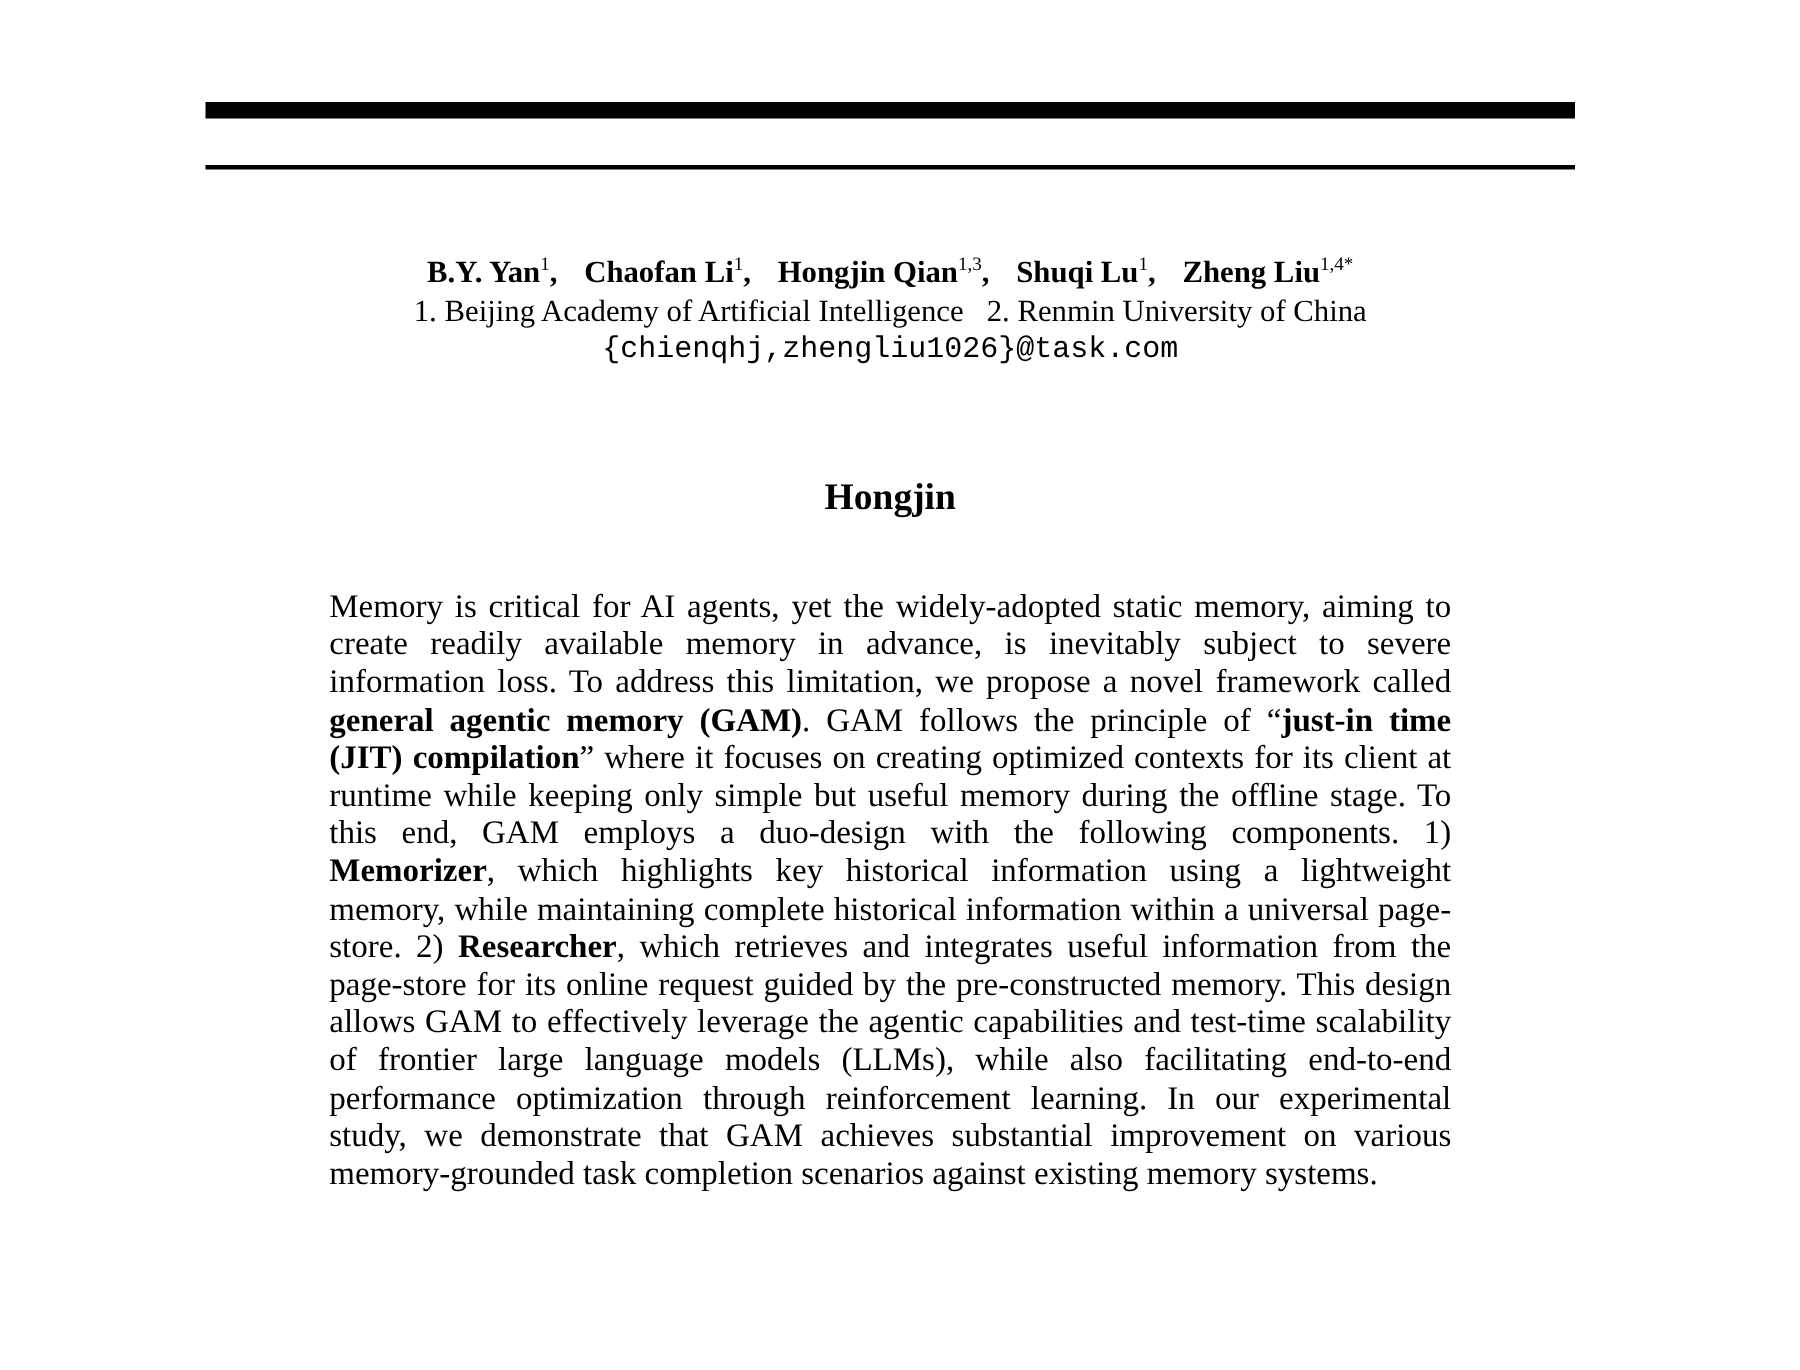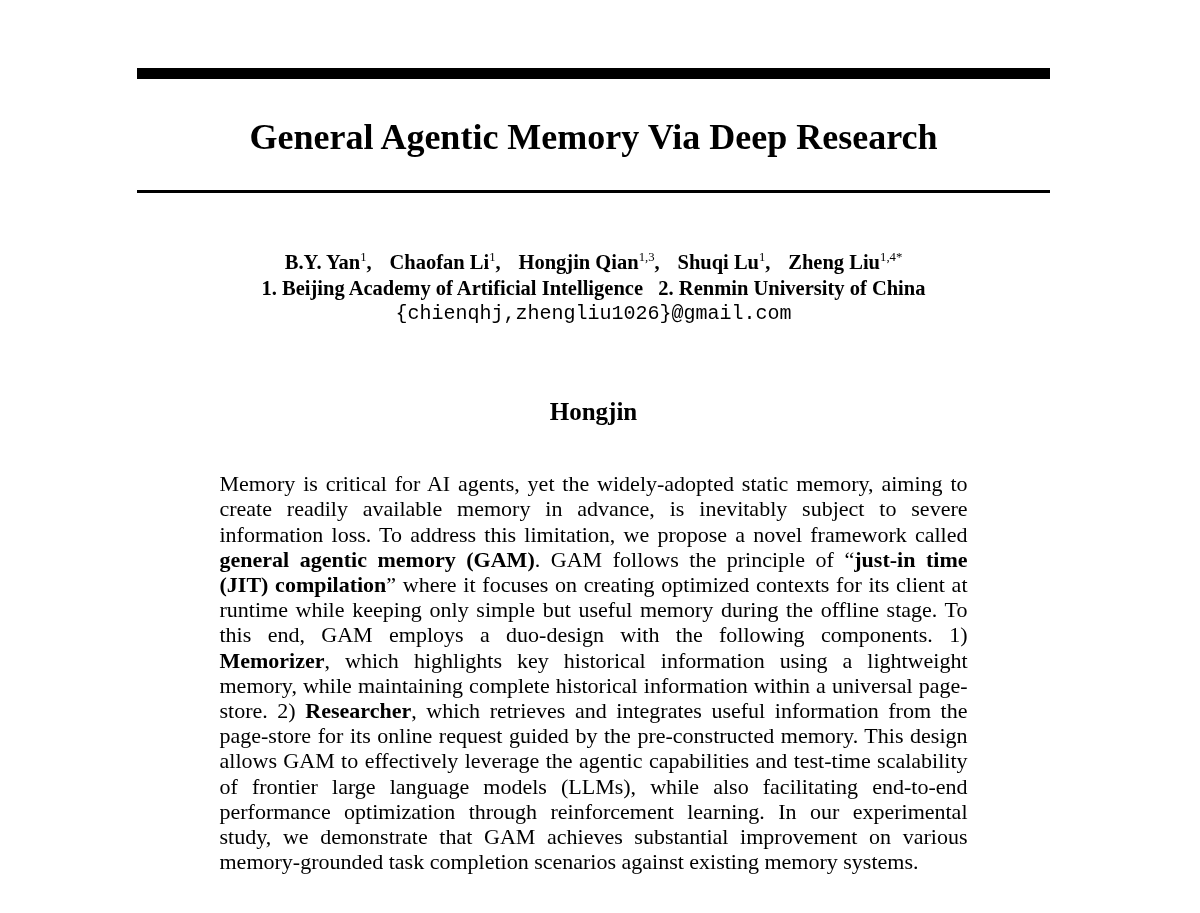--- a/index.html
+++ b/index.html
@@ -50,21 +50,20 @@
   .author sup {
     font-weight: normal;
     font-size: 0.62em;
     line-height: 0;
   }
   .author-sep {
     margin-right: 0.62em;
   }
   .affiliation {
     white-space: pre-wrap;
-    font-weight: bold;
   }
   .email-line {
     font-family: "Liberation Mono", "DejaVu Sans Mono", monospace;
     font-size: 20px;
   }
   .abstract-heading {
     margin-top: 70px;
     text-align: center;
     font-size: 25px;
     font-weight: bold;
@@ -81,27 +80,26 @@
     font-weight: bold;
   }
 </style>
 </head>
 <body>
 
 <div class="page">
 
   <div class="top-bar"></div>
 
-  <h1 class="paper-title">General Agentic Memory Via Deep Research</h1>
 
   <div class="title-rule"></div>
 
   <div class="author-block">
     <div class="author-line"><span class="author"><span>B.Y. Yan</span><sup>1</sup><span class="author-sep">, </span></span><span class="author"><span>Chaofan Li</span><sup>1</sup><span class="author-sep">, </span></span><span class="author"><span>Hongjin Qian</span><sup>1,3</sup><span class="author-sep">, </span></span><span class="author"><span>Shuqi Lu</span><sup>1</sup><span class="author-sep">, </span></span><span class="author"><span>Zheng Liu</span><sup>1,4*</sup></span></div>
     <div class="affiliation">1. Beijing Academy of Artificial Intelligence   2. Renmin University of China</div>
-    <div class="email-line">{chienqhj,zhengliu1026}@gmail.com</div>
+    <div class="email-line">{chienqhj,zhengliu1026}@task.com</div>
   </div>
 
   <div class="abstract-heading">Hongjin</div>
 
   <p class="abstract-body"><span>Memory is critical for AI agents, yet the widely-adopted static memory, aiming to create readily available memory in advance, is inevitably subject to severe information loss. To address this limitation, we propose a novel framework called </span><b>general agentic memory (GAM)</b><span>. GAM follows the principle of “</span><b>just-in time (JIT) compilation</b><span>” where it focuses on creating optimized contexts for its client at runtime while keeping only simple but useful memory during the offline stage. To this end, GAM employs a duo-design with the following components. 1) </span><b>Memorizer</b><span>, which highlights key historical information using a lightweight memory, while maintaining complete historical information within a universal page-store. 2) </span><b>Researcher</b><span>, which retrieves and integrates useful information from the page-store for its online request guided by the pre-constructed memory. This design allows GAM to effectively leverage the agentic capabilities and test-time scalability of frontier large language models (LLMs), while also facilitating end-to-end performance optimization through reinforcement learning. In our experimental study, we demonstrate that GAM achieves substantial improvement on various memory-grounded task completion scenarios against existing memory systems.</span></p>
 
 </div>
 
 </body></html>

